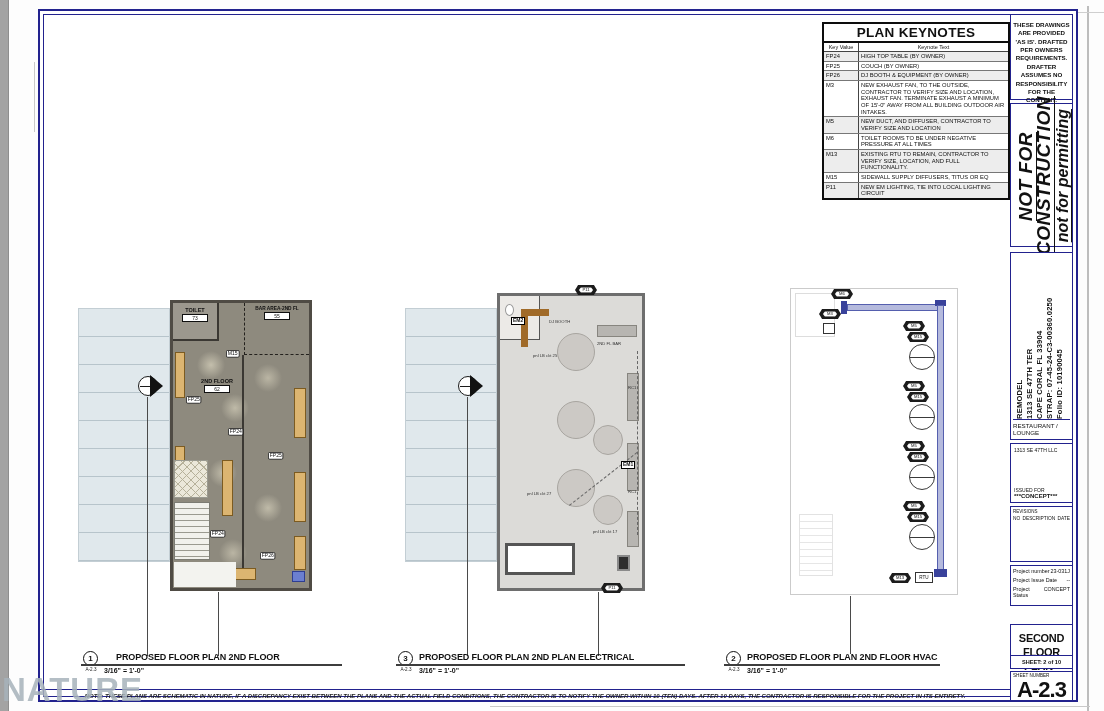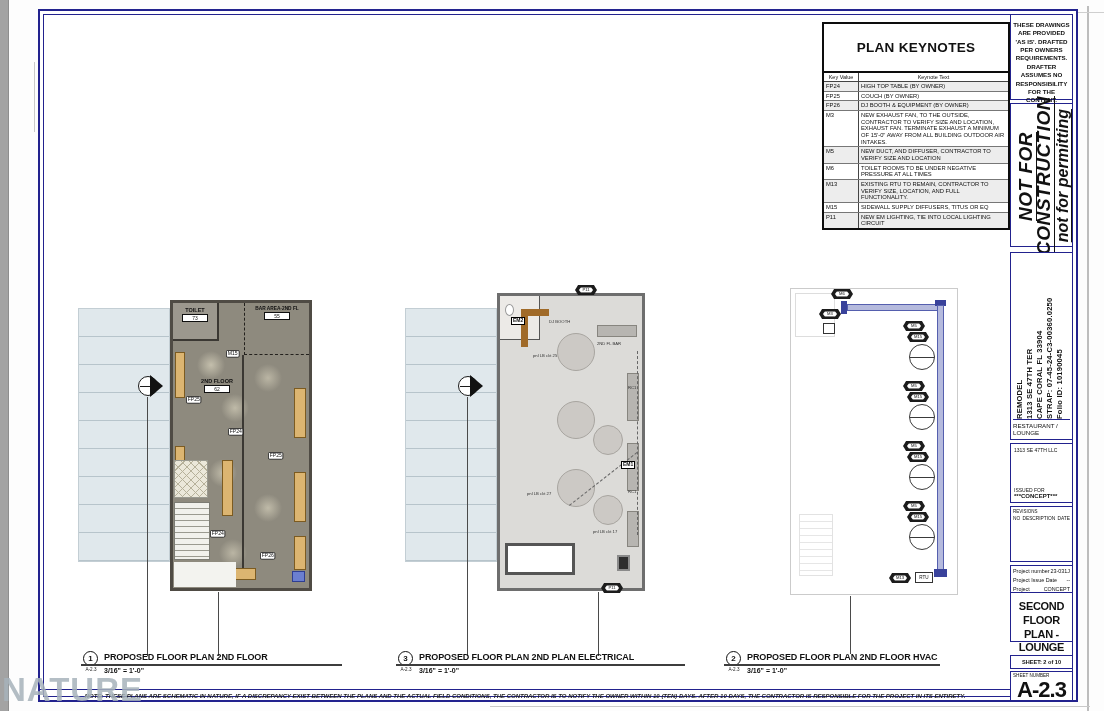--- a/index.html
+++ b/index.html
@@ -13,21 +13,21 @@
   .edge-bottom{left:490px;top:706px;width:600px;height:1px;background:#c9c9c9}
   .edge-top{left:1078px;top:12px;width:26px;height:1px;background:#cfcfcf}
   .stamp-line{width:1px;background:#bbb;opacity:.8}
 
   
   .sheet{left:38px;top:9px;width:1040px;height:693px;background:#fff;border:2.5px solid #22228e}
   .sheet-inner{left:43px;top:14px;width:1030px;height:683px;border:1px solid #22228e}
 
   
   .keynotes{left:822px;top:22px;width:188px;background:#fff;border:2px solid #0d0d0d}
-  .kn-title{border-bottom:2px solid #0d0d0d;text-align:center;font-weight:bold;font-size:13.5px;padding:16px 0;letter-spacing:.3px}
+  .kn-title{border-bottom:2px solid #0d0d0d;text-align:center;font-weight:bold;font-size:13.5px;padding:1px 0;letter-spacing:.3px}
   .kn-head{display:flex;border-bottom:1px solid #444;font-size:5.5px;text-align:center}
   .kn-row{display:flex;border-bottom:1px solid #777;font-size:5.8px;line-height:1.15}
   .kn-row:last-child{border-bottom:none}
   .kn-row:nth-child(odd){background:#ededed}
   .kn-key{width:30px;border-right:1px solid #444;padding:1px 2px;flex:none}
   .kn-text{flex:1;padding:1px 2px}
 
   
   .tb{left:1010px;width:63px;border:1.5px solid #22228e;background:#fff}
   .tb-disc{font-size:6.2px;font-weight:bold;text-align:center;padding:6px 2px;line-height:1.35}
@@ -225,21 +225,21 @@
   <div class="meta-row">
     <span>Project Issue Date</span>
     <span>--</span>
   </div>
   <div class="meta-row">
     <span>Project Status</span>
     <span>CONCEPT</span>
   </div>
 </div>
 
-<div class="abs tb" style="top:592px;height:50px">
+<div class="abs tb" style="top:624px;height:42px">
   <div class="tb-title">
     <div>SECOND FLOOR</div>
     <div>PLAN - LOUNGE</div>
   </div>
 </div>
 
 <div class="abs tb" style="top:655px;height:14px">
   <div class="tb-sheetof">SHEET: 2 of 10</div>
 </div>
 
@@ -399,21 +399,21 @@
 <div class="abs smark" style="left:138px;top:376px"></div>
 <div class="abs mline" style="left:147px;top:397px;height:259px"></div>
 <div class="abs mline" style="left:218px;top:592px;height:64px"></div>
 <div class="abs smark" style="left:458px;top:376px"></div>
 <div class="abs mline" style="left:467px;top:397px;height:259px"></div>
 <div class="abs mline" style="left:598px;top:592px;height:64px"></div>
 <div class="abs mline" style="left:850px;top:596px;height:58px"></div>
 
 <div class="abs plbl-circ" style="left:83px;top:651px">1</div>
 <div class="abs plbl-ref" style="left:80px;top:667px">A-2.3</div>
-<div class="abs plbl-title" style="left:104px;top:652px">PROPOSED FLOOR PLAN 2ND FLOOR</div>
+<div class="abs plbl-title" style="left:116px;top:652px">PROPOSED FLOOR PLAN 2ND FLOOR</div>
 <div class="abs plbl-rule" style="left:81px;top:664px;width:261px"></div>
 <div class="abs plbl-scale" style="left:104px;top:667px">3/16" = 1'-0"</div>
 
 <div class="abs plbl-circ" style="left:398px;top:651px">3</div>
 <div class="abs plbl-ref" style="left:395px;top:667px">A-2.3</div>
 <div class="abs plbl-title" style="left:419px;top:652px">PROPOSED FLOOR PLAN 2ND PLAN ELECTRICAL</div>
 <div class="abs plbl-rule" style="left:396px;top:664px;width:289px"></div>
 <div class="abs plbl-scale" style="left:419px;top:667px">3/16" = 1'-0"</div>
 
 <div class="abs plbl-circ" style="left:726px;top:651px">2</div>

